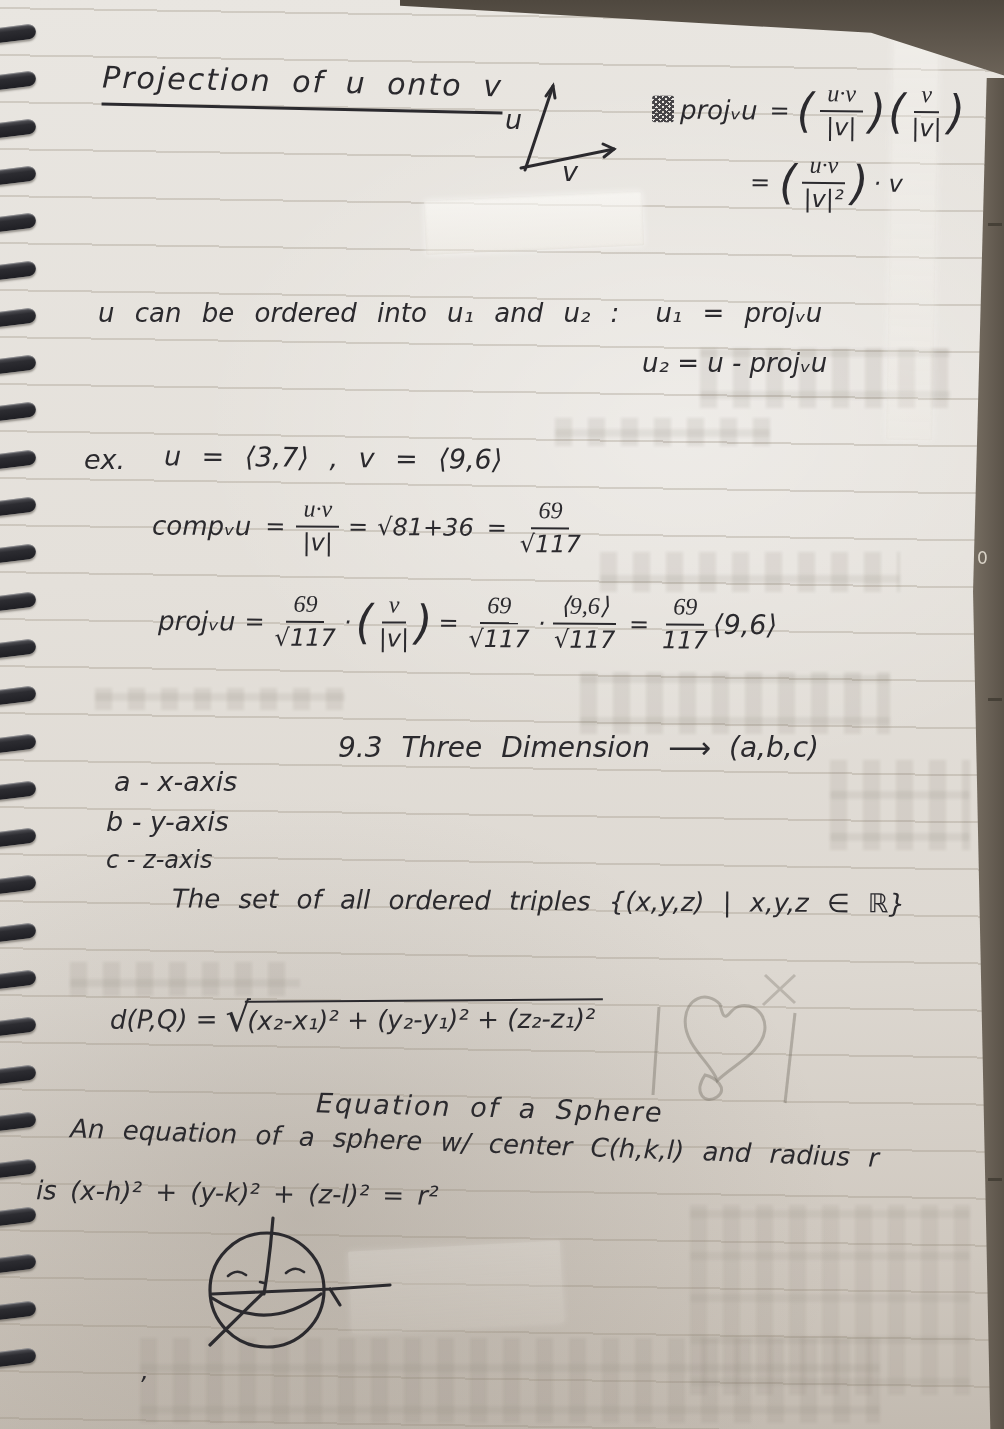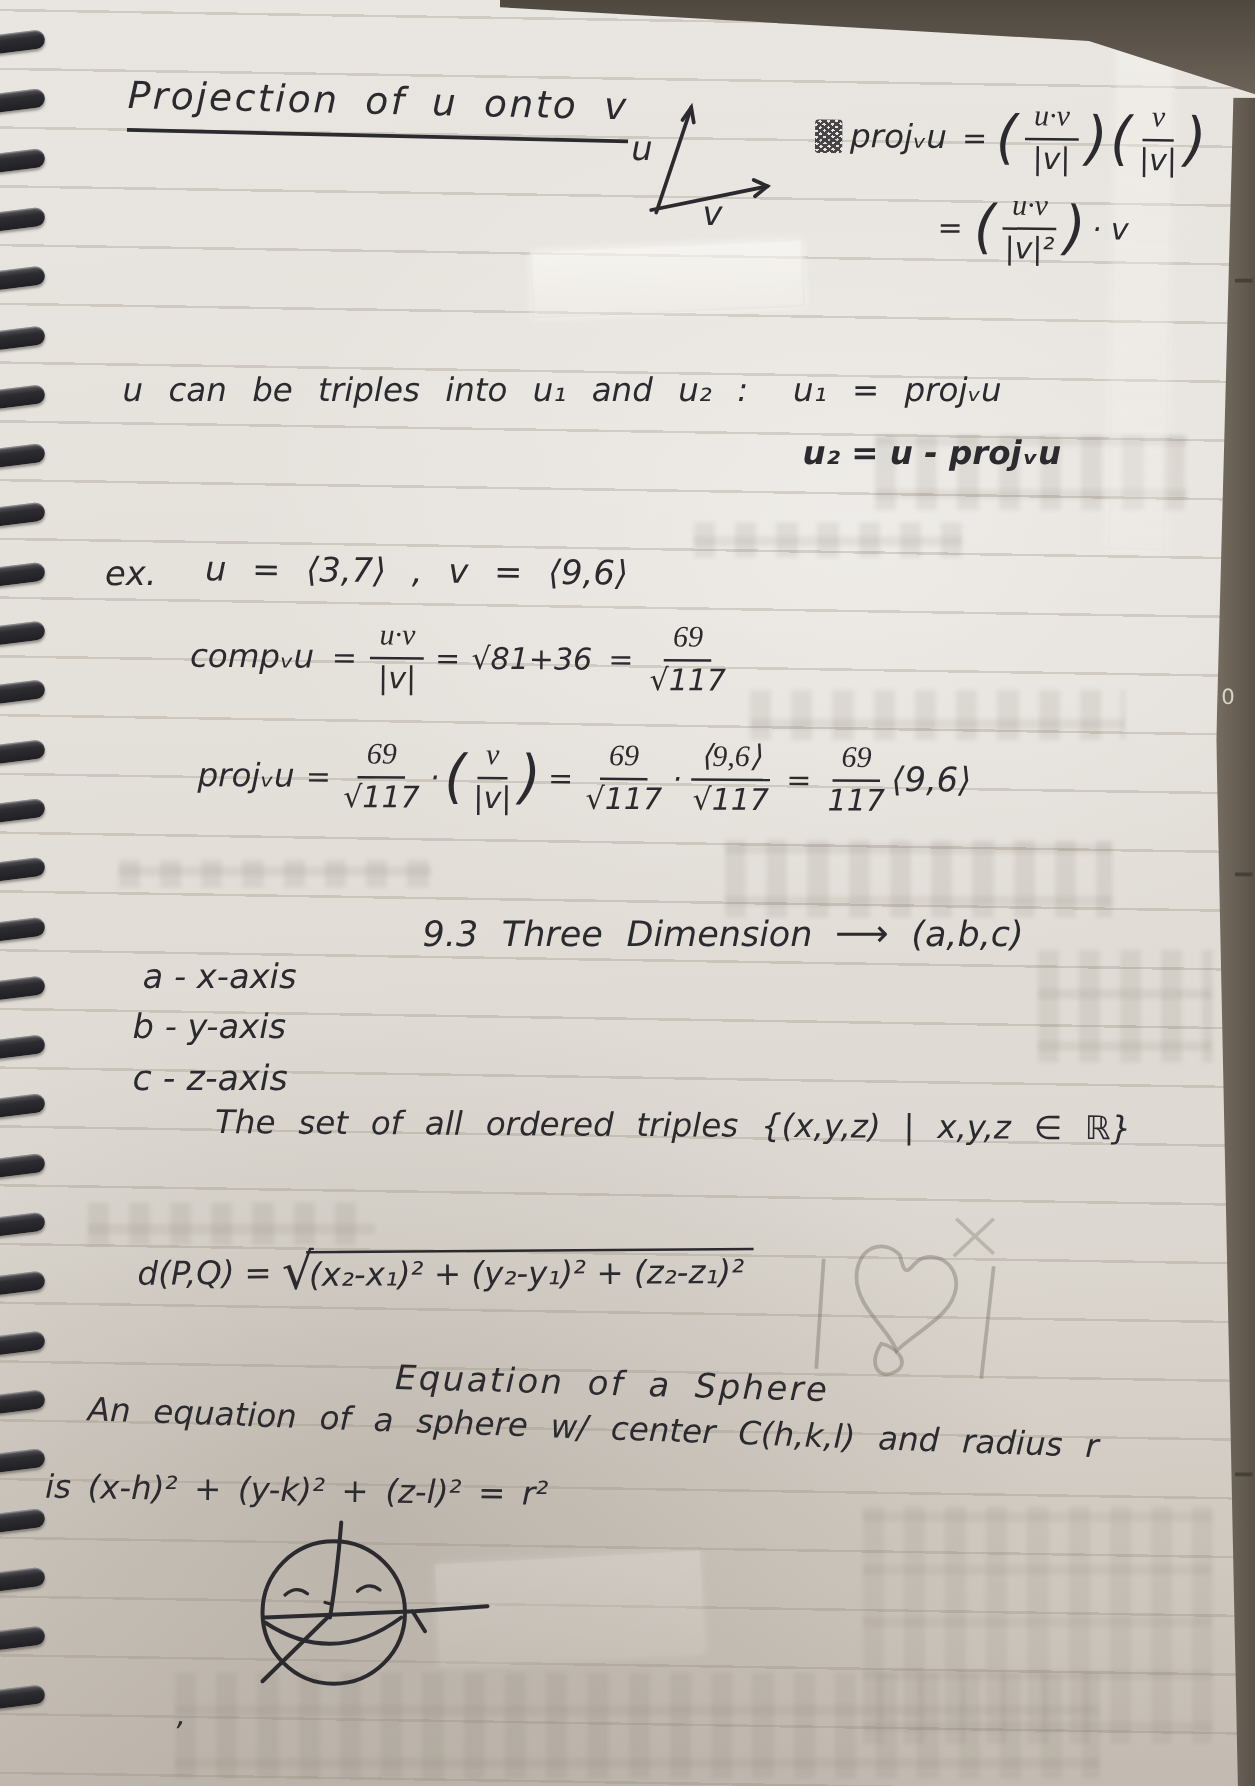--- a/index.html
+++ b/index.html
@@ -137,24 +137,24 @@
     <span class="paren">(</span>
     <span class="frac">
       <span class="num">u·v</span>
       <span class="den">|v|²</span>
     </span>
     <span class="paren">)</span>
     <span style="margin-left:4px;">· v</span>
   </div>
 
   <div class="hw row" style="left:98px;top:298px;font-size:26px;word-spacing:12px;gap:36px;">
-    <span>u can be triples into u₁ and u₂ :</span>
+    <span>u can be ordered into u₁ and u₂ :</span>
     <span>u₁ = projᵥu</span>
   </div>
-  <div class="hw" style="left:642px;top:348px;font-size:26px;font-weight:bold;">u₂ = u - projᵥu</div>
+  <div class="hw" style="left:642px;top:348px;font-size:26px;">u₂ = u - projᵥu</div>
 
   <div class="hw" style="left:84px;top:444px;font-size:27px;">ex.</div>
   <div class="hw" style="left:164px;top:442px;font-size:27px;word-spacing:12px;transform:rotate(0.6deg);">u = ⟨3,7⟩  ,  v = ⟨9,6⟩</div>
 
   <div class="hw row" style="left:152px;top:496px;font-size:24px;transform:rotate(0.4deg);">
     <span style="font-size:26px;margin-right:8px;">compᵥu</span>
     <span style="margin:0 6px;">=</span>
     <span class="frac">
       <span class="num">u·v</span>
       <span class="den">|v|</span>
@@ -203,21 +203,21 @@
   </div>
 
   <div class="hw row" style="left:338px;top:730px;font-size:28px;gap:18px;word-spacing:10px;">
     <span>9.3  Three Dimension</span>
     <span style="font-size:30px;">⟶</span>
     <span>(a,b,c)</span>
   </div>
 
   <div class="hw" style="left:114px;top:766px;font-size:27px;">a - x-axis</div>
   <div class="hw" style="left:106px;top:806px;font-size:27px;">b - y-axis</div>
-  <div class="hw" style="left:106px;top:846px;font-size:28px;">c - z-axis</div>
+  <div class="hw" style="left:106px;top:846px;font-size:24px;">c - z-axis</div>
 
   <div class="hw" style="left:172px;top:886px;font-size:26px;word-spacing:10px;transform:rotate(0.4deg);">The set of all ordered triples {(x,y,z) | x,y,z ∈ ℝ}</div>
 
   <div class="hw row" style="left:110px;top:1000px;font-size:26px;transform:rotate(-0.4deg);">
     <span>d(P,Q)</span>
     <span style="margin:0 8px;">=</span>
     <span class="sqrtglyph">√</span>
     <span class="sqrtbar">(x₂-x₁)² + (y₂-y₁)² + (z₂-z₁)²</span>
   </div>
 

